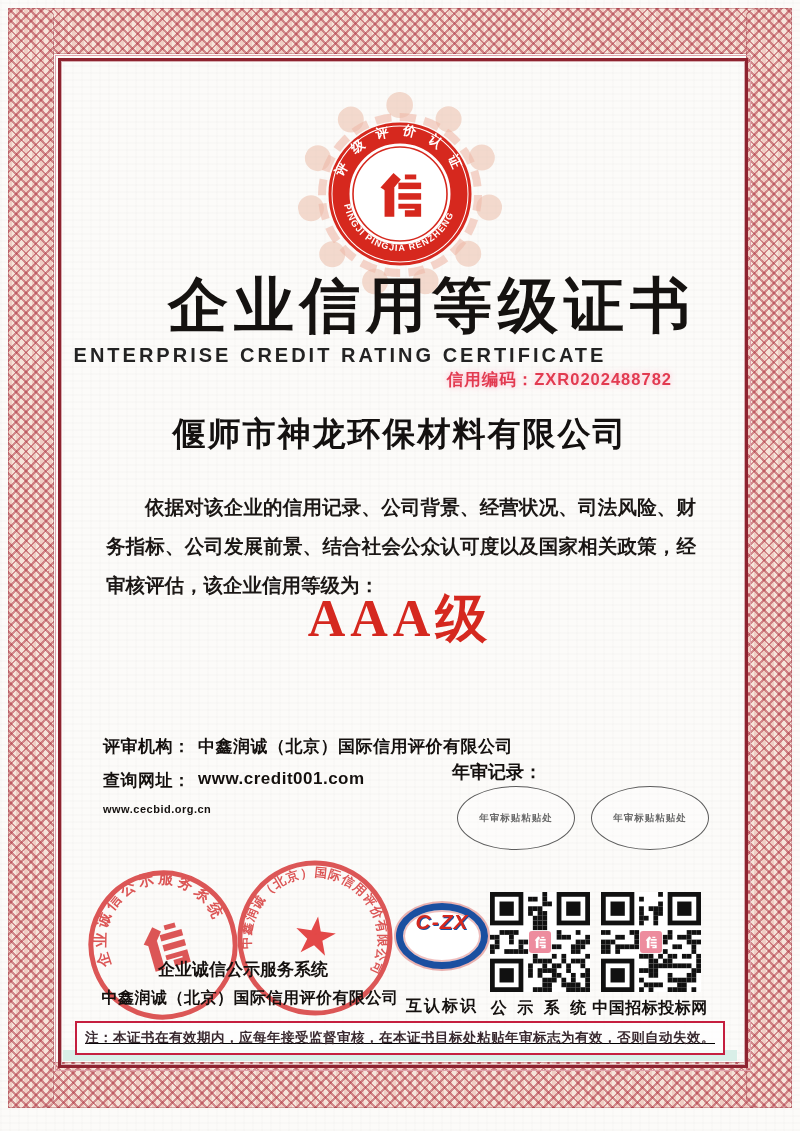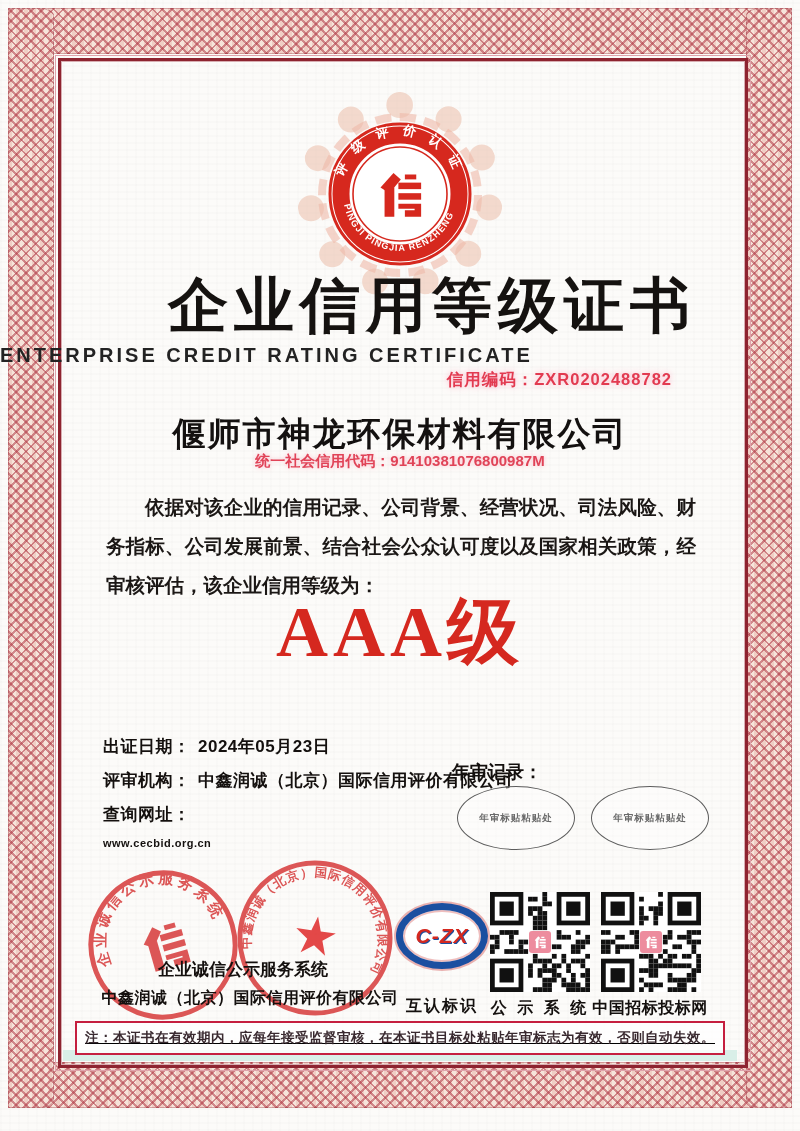--- a/index.html
+++ b/index.html
@@ -40,33 +40,33 @@
     border:26px dotted rgba(236,190,170,.55);box-sizing:border-box;}
   .lace2{position:absolute;left:318px;top:113px;width:164px;height:164px;border-radius:50%;
     border:8px dashed rgba(238,186,168,.6);box-sizing:border-box;}
   .topseal{position:absolute;left:322px;top:116px;width:156px;height:156px;}
   .seal-ring-text{fill:#fff;font-weight:bold;font-family:"Liberation Sans",sans-serif;}
 
   
   .title{position:absolute;left:0;top:266px;width:800px;text-align:center;
     font-family:"Liberation Serif",serif;font-size:60px;font-weight:700;color:#151210;
     letter-spacing:6px;padding-left:32px;}
-  .subtitle{position:absolute;left:0;top:344px;width:680px;text-align:left;
+  .subtitle{position:absolute;left:0;top:344px;width:680px;text-align:center;
     font-size:20px;font-weight:700;color:#232323;letter-spacing:3px;}
   .credit-code{position:absolute;right:128px;top:369px;font-size:16.5px;font-weight:700;
     color:#e23a50;text-shadow:0 0 6px rgba(255,130,170,.55);letter-spacing:1px;}
   .company{position:absolute;left:0;top:412px;width:800px;text-align:center;
     font-size:33px;font-weight:900;color:#141110;letter-spacing:2px;}
   .uscc{position:absolute;left:0;top:452px;width:800px;text-align:center;
     font-size:15px;font-weight:700;color:#e04357;text-shadow:0 0 5px rgba(255,140,170,.5);}
   .statement{position:absolute;left:106px;top:488px;width:590px;
     font-size:19.5px;line-height:39px;font-weight:700;color:#1b1715;
     text-align:justify;text-indent:2em;}
   .rating{position:absolute;left:0;top:584px;width:800px;text-align:center;
-    font-family:"Liberation Serif",serif;font-size:72px;font-weight:900;color:#d5281f;
+    font-family:"Liberation Serif",serif;font-size:52px;font-weight:900;color:#d5281f;
     letter-spacing:5px;}
 
   
   .details{position:absolute;left:103px;top:735px;}
   .drow{display:flex;font-size:17px;font-weight:800;color:#14100e;margin-bottom:11px;letter-spacing:.5px;}
   .drow .lbl{width:95px;}
   .extra-url{font-size:11px;font-weight:700;color:#14100e;letter-spacing:.5px;}
   .annual-label{position:absolute;left:452px;top:760px;font-size:18px;font-weight:800;color:#14100e;}
   .oval{position:absolute;width:116px;height:62px;border:1.5px solid #5c5c5c;border-radius:50%;
     display:flex;align-items:center;justify-content:center;background:rgba(255,255,255,.35);font-weight:bold;}
@@ -78,21 +78,21 @@
   .stamp{position:absolute;opacity:.88;}
   .stamp.left{left:84px;top:866px;width:158px;height:158px;transform:rotate(-16deg);}
   .stamp.right{left:233px;top:856px;width:164px;height:164px;transform:rotate(8deg);}
   .caption1{position:absolute;left:103px;top:958px;width:280px;text-align:center;
     font-size:17px;font-weight:900;color:#14100e;}
   .caption2{position:absolute;left:92px;top:988px;width:316px;text-align:center;
     font-size:16px;font-weight:900;color:#14100e;letter-spacing:.5px;}
 
   
   .czx{position:absolute;left:396px;top:903px;width:92px;height:66px;border:7px solid #1b4fa0;
-    border-radius:50%;box-sizing:border-box;background:#fff;display:flex;align-items:center;justify-content:center;
+    border-radius:50%;box-sizing:border-box;background:#fff;display:flex;justify-content:center;
     box-shadow:0 0 0 2px rgba(200,40,40,.35), inset 0 0 0 2px rgba(200,40,40,.3);}
   .czx span{font-size:21px;font-weight:900;font-style:italic;color:#d5281f;letter-spacing:1px;
     text-shadow:1px 1px 0 #1b4fa0;}
   .mark-label{position:absolute;font-size:16px;font-weight:900;color:#14100e;text-align:center;}
   .lab-czx{left:386px;top:996px;width:112px;letter-spacing:2px;}
   .lab-qr1{left:489px;top:998px;width:102px;letter-spacing:3px;}
   .lab-qr2{left:586px;top:998px;width:128px;letter-spacing:.5px;}
   .qr{position:absolute;width:100px;height:100px;background:#fff;}
   .qr.q1{left:490px;top:892px;}
   .qr.q2{left:601px;top:892px;}
@@ -148,37 +148,33 @@
       <textPath href="#arcBot" startOffset="6%">PINGJI PINGJIA RENZHENG</textPath>
     </text>
     <use href="#xin" x="52" y="52" width="52" height="52" fill="#d6281e"></use>
   </svg>
 
   <div class="title">企业信用等级证书</div>
   <div class="subtitle">ENTERPRISE CREDIT RATING CERTIFICATE</div>
   <div class="credit-code"><span>信用编码：</span><span>ZXR0202488782</span></div>
 
   <div class="company">偃师市神龙环保材料有限公司</div>
-  <div class="uscc"><span>统一社会信用代码：</span><span>91410381076800987M</span></div>
 
   <div class="statement">依据对该企业的信用记录、公司背景、经营状况、司法风险、财务指标、公司发展前景、结合社会公众认可度以及国家相关政策，经审核评估，该企业信用等级为：</div>
 
   <div class="rating">AAA级</div>
 
   <div class="details">
-    <div class="drow">
-      <span class="lbl">出证日期：</span>
-      <span>2024年05月23日</span>
-    </div>
     <div class="drow">
       <span class="lbl">评审机构：</span>
       <span>中鑫润诚（北京）国际信用评价有限公司</span>
     </div>
     <div class="drow">
       <span class="lbl">查询网址：</span>
+      <span>www.credit001.com</span>
     </div>
     <div class="extra-url">www.cecbid.org.cn</div>
   </div>
 
   <div class="annual-label">年审记录：</div>
   <div class="oval o1">
     <span>年审标贴粘贴处</span>
   </div>
   <div class="oval o2">
     <span>年审标贴粘贴处</span>

